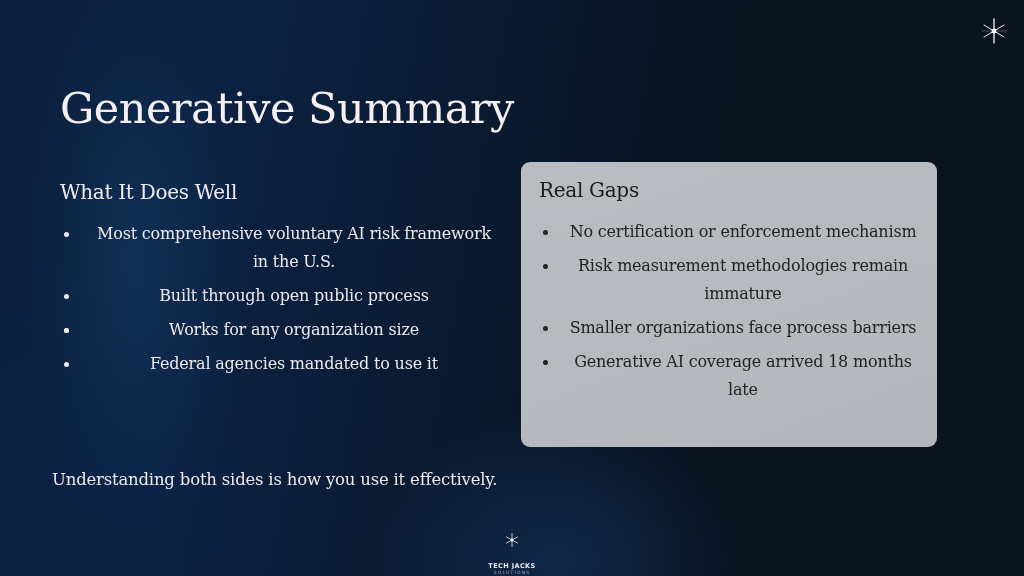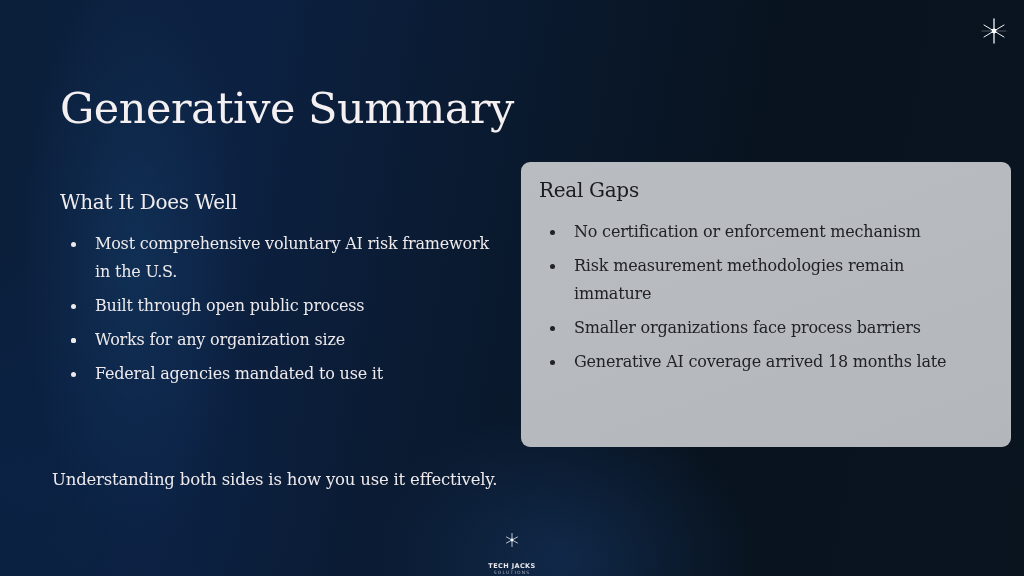--- a/index.html
+++ b/index.html
@@ -12,38 +12,38 @@
       radial-gradient(ellipse 380px 300px at 20px 480px, rgba(10,34,70,0.7), rgba(10,34,70,0) 75%),
       linear-gradient(100deg, #0b1f3a 0%, #0c2142 22%, #0a1a30 45%, #08131f 70%, #09141f 100%);
     color: #f3eff0;
   }
   .corner-logo { position: absolute; left: 981px; top: 18px; width: 26px; height: 26px; }
   .title {
     position: absolute; left: 60px; top: 80px;
     font-size: 43px; line-height: 56px; color: #f4f0f1; letter-spacing: -0.5px;
     font-family: "DejaVu Serif", serif;
   }
-  .left-col { position: absolute; left: 60px; top: 188px; width: 440px; }
+  .left-col { position: absolute; left: 60px; top: 178px; width: 440px; }
   .left-heading { font-size: 20px; line-height: 28px; color: #f0ecee; margin: 0 0 14px 0; letter-spacing: -0.3px; }
-  ul.bullets { list-style: none; margin: 7px; padding: 0; }
+  ul.bullets { list-style: none; margin: 0; padding: 0; text-align: center; }
   ul.bullets li {
     position: relative; padding-left: 28px; font-size: 16px; line-height: 28px;
     margin-bottom: 6px; letter-spacing: -0.2px;
   }
   ul.bullets li .dot {
     position: absolute; left: 4px; top: 12px; width: 5px; height: 5px; border-radius: 50%;
   }
   .left-col ul.bullets li { color: #eeeaec; }
   .left-col ul.bullets li .dot { background: #eeeaec; }
   .takeaway {
     position: absolute; left: 52px; top: 466px; font-size: 16.5px; line-height: 28px;
     color: #eeeaec; letter-spacing: -0.2px;
   }
   .gaps-card {
-    position: absolute; left: 521px; top: 162px; width: 490px; height: 285px;
+    position: absolute; left: 521px; top: 162px; width: 416px; height: 285px;
     background: linear-gradient(160deg, #b9bcc1 0%, #b6b9be 60%, #b3b6bb 100%);
     border-radius: 9px; box-sizing: border-box; padding: 14px 18px;
     color: #1d1f23;
   }
   .gaps-heading { font-size: 20px; line-height: 28px; margin: 0 0 14px 0; color: #1a1c20; letter-spacing: -0.3px; }
   .gaps-card ul.bullets li { color: #202226; margin-bottom: 6px; }
   .gaps-card ul.bullets li .dot { background: #202226; }
   .footer-logo { position: absolute; left: 483px; top: 532px; width: 58px; text-align: center; }
   .footer-logo .brand { font-family: "DejaVu Sans", sans-serif; font-size: 6.5px; font-weight: bold; color: #e9eaee; letter-spacing: 0.4px; line-height: 8px; margin-top: 11px; }
   .footer-logo .sub { font-family: "DejaVu Sans", sans-serif; font-size: 4.5px; color: #aeb4c0; letter-spacing: 1.2px; line-height: 6px; }

